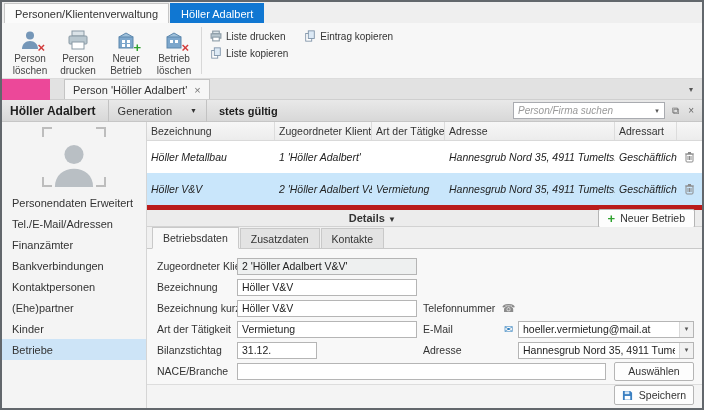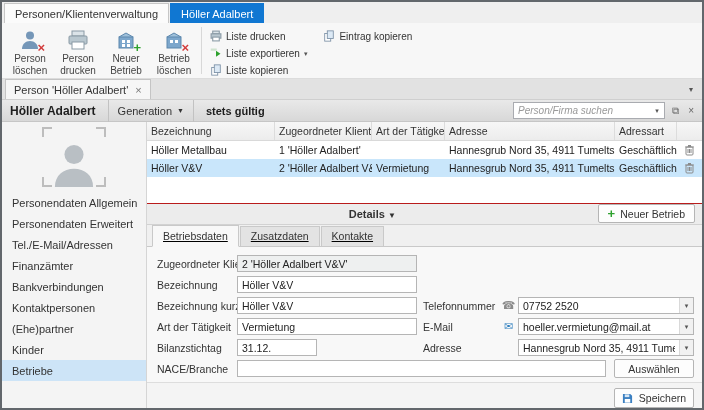--- a/index.html
+++ b/index.html
@@ -19,29 +19,29 @@
   .ov { position:absolute; right:-3px; bottom:-2px; font-style:normal; font-weight:bold; font-size:13px; line-height:1; }
   .ov.red { color:var(--red,#d23b3b); }
   .ov.green { color:var(--green,#2ea12e); }
   .tb-sep { width:1px; height:47px; background:#d8d8d8; margin:1px 5px 0 3px; flex:0 0 auto; }
   .stack { display:flex; flex-direction:column; gap:2px; padding-top:3px; }
   .small-btn { display:flex; align-items:center; gap:4px; font-size:10px; color:#333; height:15px; padding:0 3px; }
   .small-btn .caret { font-size:7px; color:#555; }
   .entry-col { margin-left:10px; }
 
   
-  .doc-tabs { height:21px; background:#e2e2e2; display:flex; align-items:center; border-bottom:1px solid #cfcfcf; padding-left:3px; flex:0 0 auto; }
+  .doc-tabs { height:21px; background:#e2e2e2; display:flex; align-items:center; border-bottom:1px solid #cfcfcf; padding-left:14px; flex:0 0 auto;margin-left:48px; }
   .doc-tab { height:20px; background:#f6f6f6; border:1px solid #c4c4c4; border-bottom:none; display:flex; align-items:center; gap:7px; padding:0 8px; font-size:11px; color:#333; }
   .doc-close { color:#777; font-size:11px; }
   .doc-caret { margin-left:auto; padding:0 9px; color:#555; font-size:8px; align-self:center; }
 
   
   .header-bar { height:22px; background:linear-gradient(#e9e9e9,#d8d8d8); display:flex; align-items:center; border-bottom:1px solid #c6c6c6; font-size:11px; flex:0 0 auto; }
   .hb-title { font-weight:bold; font-size:12px; padding:0 12px 0 8px; color:#1d1d1d; white-space:nowrap; }
-  .gen-btn { display:flex; align-items:center; gap:5px; padding:0 9px; height:22px; border:none; border-left:1px solid #c2c2c2; border-right:1px solid #c2c2c2; color:#333; background:transparent; font-size:11px; font-family:inherit; }
+  .gen-btn { display:flex; align-items:center; gap:18px; padding:0 9px; height:22px; border:none; border-left:1px solid #c2c2c2; border-right:1px solid #c2c2c2; color:#333; background:transparent; font-size:11px; font-family:inherit; }
   .gen-btn .caret { font-size:7px; color:#333; }
   .hb-validity { font-weight:bold; padding:0 12px; color:#1d1d1d; white-space:nowrap; }
   .search-wrap { margin-left:auto; display:flex; align-items:center; gap:5px; padding-right:6px; }
   .search-box { width:152px; height:17px; background:#fff; border:1px solid #a9abb0; display:flex; align-items:center;gap:16px; }
   .search-box input { flex:1; border:none; outline:none; font-size:10px; font-style:italic; color:#444; padding:0 4px; height:100%; background:transparent; font-family:inherit; min-width:0; }
   .search-box input::placeholder { color:#999; font-style:italic; }
   .search-caret { width:14px; text-align:center; color:#555; font-size:7px; }
   .hb-ico { color:#666; font-size:10px; padding:0 2px; }
 
   
@@ -56,35 +56,35 @@
   .c.br { bottom:0; right:0; border-bottom-width:2px; border-right-width:2px; }
   .side-items { font-size:11px; color:#333; }
   .side-item { height:21px; display:flex; align-items:center; padding-left:10px; white-space:nowrap; }
   .side-item.selected { background:var(--sidebar_selection,#cde4f7); }
 
   .main { flex:1; display:flex; flex-direction:column; min-width:0; background:#fff; }
   .grid-head, .grid-row { display:grid; grid-template-columns:128px 97px 73px 170px 62px 1fr; font-size:10.5px; flex:0 0 auto; }
   .grid-head { background:linear-gradient(#f7f7f7,#ececec); border-bottom:1px solid #d9d9d9; color:#333; height:19px; }
   .grid-head > div { display:flex; align-items:center; padding:0 4px; border-right:1px solid #dcdcdc; overflow:hidden; white-space:nowrap; }
   .grid-head > div:last-child { border-right:none; }
-  .grid-row { height:18px; color:#222; }
+  .grid-row { height:32px; color:#222;font-style:italic; }
   .grid-row > div { display:flex; align-items:center; padding:0 4px; overflow:hidden; white-space:nowrap; }
   .grid-row.selected { background:var(--selection,#c9e6fb); }
   .row-trash { justify-content:center; }
   .table-filler { flex:1; background:#fff; }
 
   
-  .details-bar { height:22px; display:flex; align-items:center; background:#ececec; border-top:1px solid #b91c1c; border-bottom:1px solid #d2d2d2; flex:0 0 auto; }
+  .details-bar { height:22px; display:flex; align-items:center; background:#ececec; border-top:5px solid #b91c1c; border-bottom:1px solid #d2d2d2; flex:0 0 auto; }
   .details-label { flex:1; text-align:center; font-size:11px; font-weight:bold; color:#333; }
   .details-label .caret { font-size:8px; }
   .new-betrieb-btn { margin-right:7px; height:19px; display:flex; align-items:center; gap:5px; background:#fdfdfd; border:1px solid #b5b5b5; border-radius:2px; font-size:10.5px; color:#333; padding:0 9px; font-family:inherit; }
   .plus-ico { color:var(--green,#2ea12e); font-weight:bold; font-size:13px; line-height:1; }
 
   
-  .detail-tabs { display:flex; align-items:flex-end; height:22px; background:#f0f0f0; border-bottom:1px solid #c9c9c9; padding-left:5px; gap:1px; flex:0 0 auto;text-decoration:underline; }
+  .detail-tabs { display:flex; align-items:flex-end; height:22px; background:#f0f0f0; border-bottom:1px solid #c9c9c9; padding-left:5px; gap:1px; flex:0 0 auto; }
   .dtab { height:20px; display:flex; align-items:center; padding:0 10px; font-size:10.5px; background:#e3e3e3; border:1px solid #c9c9c9; border-bottom:none; color:#333; }
   .dtab.active { background:#f8f8f8; height:22px; margin-bottom:-1px; border-bottom:1px solid #f8f8f8; }
 
   
   .form { background:#f8f8f8; padding:8px 8px 4px 10px; display:flex; flex-direction:column; gap:3px; flex:0 0 auto; }
   .frow { display:flex; align-items:center; height:18px; }
   .flabel { width:80px; flex:0 0 80px; font-size:10.5px; color:#333; white-space:nowrap; overflow:hidden; }
   .lfield { width:180px; flex:0 0 180px; display:flex; }
   .finput { height:17px; border:1px solid #b5b5b5; background:#fff; font-size:10.5px; padding:0 4px; color:#222; font-family:inherit; width:100%; outline:none; }
   .finput.short { width:80px; }
@@ -92,21 +92,21 @@
   .rlabel { flex:0 0 76px; width:76px; margin-left:6px; font-size:10.5px; color:#333; white-space:nowrap; overflow:hidden; }
   .ricon { flex:0 0 19px; width:19px; text-align:center; color:#8a8a8a; font-size:11px; }
   .ricon.mail { color:var(--link_blue,#2f7fbe); }
   .combo { flex:1; display:flex; height:17px; border:1px solid #b5b5b5; background:#fff; min-width:0; }
   .combo input { flex:1; border:none; outline:none; font-size:10.5px; padding:0 4px; background:transparent; font-family:inherit; min-width:0; color:#222; }
   .combo .cc { width:14px; display:flex; align-items:center; justify-content:center; font-size:7px; color:#555; border-left:1px solid #d9d9d9; background:#f1f1f1; }
   .nace { flex:1; width:auto; margin-right:8px; }
   .ausw-btn { flex:0 0 80px; width:80px; height:19px; background:#fdfdfd; border:1px solid #b5b5b5; border-radius:2px; font-size:10.5px; color:#333; font-family:inherit; }
 
   
-  .footer { flex:1; min-height:26px; background:#f4f4f4; border-top:1px solid #ddd; display:flex; align-items:flex-end; justify-content:flex-end; padding-right:8px; }
+  .footer { flex:1; min-height:26px; background:#f4f4f4; border-top:1px solid #ddd; display:flex; align-items:flex-start; justify-content:flex-end; padding-right:8px; }
   .save-btn { display:flex; align-items:center; justify-content:center; gap:6px; height:20px; width:80px; background:#fdfdfd; border:1px solid #b5b5b5; border-radius:2px; font-size:10.5px; color:#333; font-family:inherit; }
 </style>
 </head>
 <body>
 
 <div class="window">
 
   <div class="top-tabs">
     <div class="top-tab">Personen/Klientenverwaltung</div>
     <div class="top-tab active">Höller Adalbert</div>
@@ -167,28 +167,20 @@
     <div class="stack">
       <div class="small-btn">
         <span><svg width="12" height="12" viewBox="0 0 22 22">
               <rect x="5" y="2" width="12" height="5" fill="#dbe3e8" stroke="#8a9aa5" stroke-width="2"></rect>
               <rect x="2" y="7" width="18" height="8" fill="#b9c7cf" stroke="#8a9aa5" stroke-width="2"></rect>
               <rect x="5" y="13" width="12" height="7" fill="#fff" stroke="#8a9aa5" stroke-width="2"></rect>
             </svg></span>
         <span>Liste drucken</span>
       </div>
       <div class="small-btn">
-        <span><svg width="12" height="12" viewBox="0 0 16 16">
-              <path d="M2 9h6V5l6 4-6 4v-4H2z" fill="#2ea12e"></path>
-              <rect x="1" y="2" width="8" height="3" fill="#cfe3cf"></rect>
-            </svg></span>
-        <span>Liste exportieren</span>
-        <span class="caret">▾</span>
-      </div>
-      <div class="small-btn">
         <span><svg width="12" height="12" viewBox="0 0 14 14">
               <rect x="2" y="4" width="7" height="9" fill="#fff" stroke="#7a8fa5"></rect>
               <rect x="5" y="1" width="7" height="9" fill="#dce9f5" stroke="#7a8fa5"></rect>
             </svg></span>
         <span>Liste kopieren</span>
       </div>
     </div>
     <div class="stack entry-col">
       <div class="small-btn">
         <span><svg width="12" height="12" viewBox="0 0 14 14">
@@ -234,21 +226,20 @@
             <span class="c tr"></span>
             <span class="c bl"></span>
             <span class="c br"></span>
           <svg width="42" height="46" viewBox="0 0 44 48">
               <circle cx="22" cy="14" r="10" fill="#b9bfc4"></circle>
               <path d="M2 48c0-12 9-19 20-19s20 7 20 19z" fill="#b9bfc4"></path>
             </svg>
         </div>
       </div>
       <div class="side-items">
-        <div class="side-item">Personendaten Allgemein</div>
         <div class="side-item">Personendaten Erweitert</div>
         <div class="side-item">Tel./E-Mail/Adressen</div>
         <div class="side-item">Finanzämter</div>
         <div class="side-item">Bankverbindungen</div>
         <div class="side-item">Kontaktpersonen</div>
         <div class="side-item">(Ehe)partner</div>
         <div class="side-item">Kinder</div>
         <div class="side-item selected">Betriebe</div>
       </div>
     </div>
@@ -335,24 +326,20 @@
             </div>
         </div>
 
         <div class="frow">
           <label class="flabel">Bezeichnung kurz</label>
           <div class="lfield">
               <input class="finput" value="Höller V&amp;V" style="">
             </div>
           <label class="rlabel">Telefonnummer</label>
           <span class="ricon">☎</span>
-          <div class="combo">
-            <input value="07752 2520" style="">
-            <span class="cc">▾</span>
-          </div>
         </div>
 
         <div class="frow">
           <label class="flabel">Art der Tätigkeit</label>
           <div class="lfield">
               <input class="finput" value="Vermietung" style="">
             </div>
           <label class="rlabel">E-Mail</label>
           <span class="ricon mail">✉</span>
           <div class="combo">

